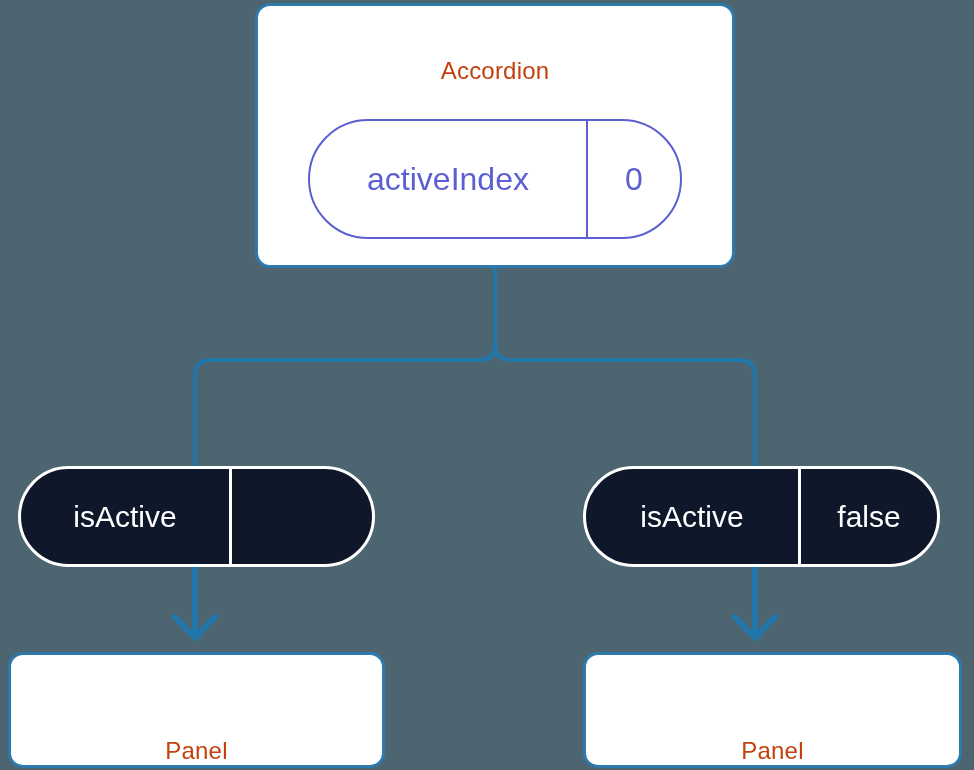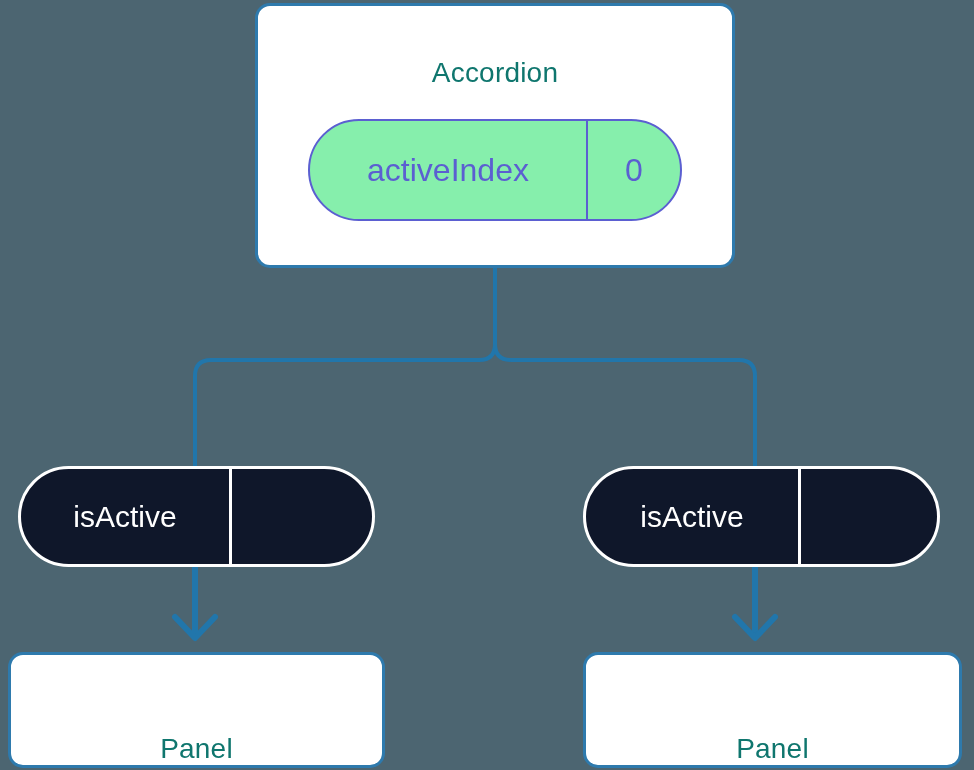--- a/index.html
+++ b/index.html
@@ -33,22 +33,22 @@
   
   .card {
     position: absolute;
     z-index: 2;
     background: #ffffff;
     border: 3px solid #2e7aad;
     border-radius: 15px;
     box-sizing: border-box;
   }
   .card-title {
-    color: #0f766e;
-    font-size: 28px;
+    color: #c2410c;
+    font-size: 24px;
     font-weight: 400;
     text-align: center;
     letter-spacing: 0.2px;
     white-space: nowrap;
   }
 
   
   #accordion-card {
     left: 255px;
     top: 3px;
@@ -88,23 +88,23 @@
     justify-content: center;
     white-space: nowrap;
     box-sizing: border-box;
   }
 
   
   #state-pill {
     left: 308px;
     top: 119px;
     width: 374px;
-    height: 102px;
+    height: 120px;
     border: 2px solid #5b5fd1;
-    background: #86efac;
+    background: #ffffff;
   }
   #state-pill .pill-key {
     width: 278px;
     border-right: 2px solid #5b5fd1;
     color: #5b5fd1;
     font-size: 32px;
   }
   #state-pill .pill-val {
     flex: 1;
     color: #5b5fd1;
@@ -162,20 +162,21 @@
     <span class="pill-key">activeIndex</span>
     <span class="pill-val">0</span>
   </div>
 
   <div class="pill pill-filled" id="prop-pill-left">
     <span class="pill-key">isActive</span>
   </div>
 
   <div class="pill pill-filled" id="prop-pill-right">
     <span class="pill-key">isActive</span>
+    <span class="pill-val">false</span>
   </div>
 
   <div class="card panel-card" id="panel-card-left">
     <div class="card-title">Panel</div>
   </div>
 
   <div class="card panel-card" id="panel-card-right">
     <div class="card-title">Panel</div>
   </div>
 

